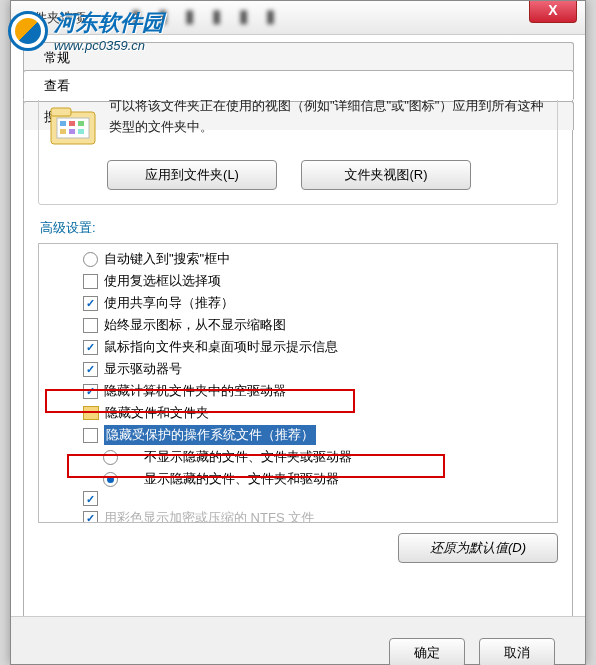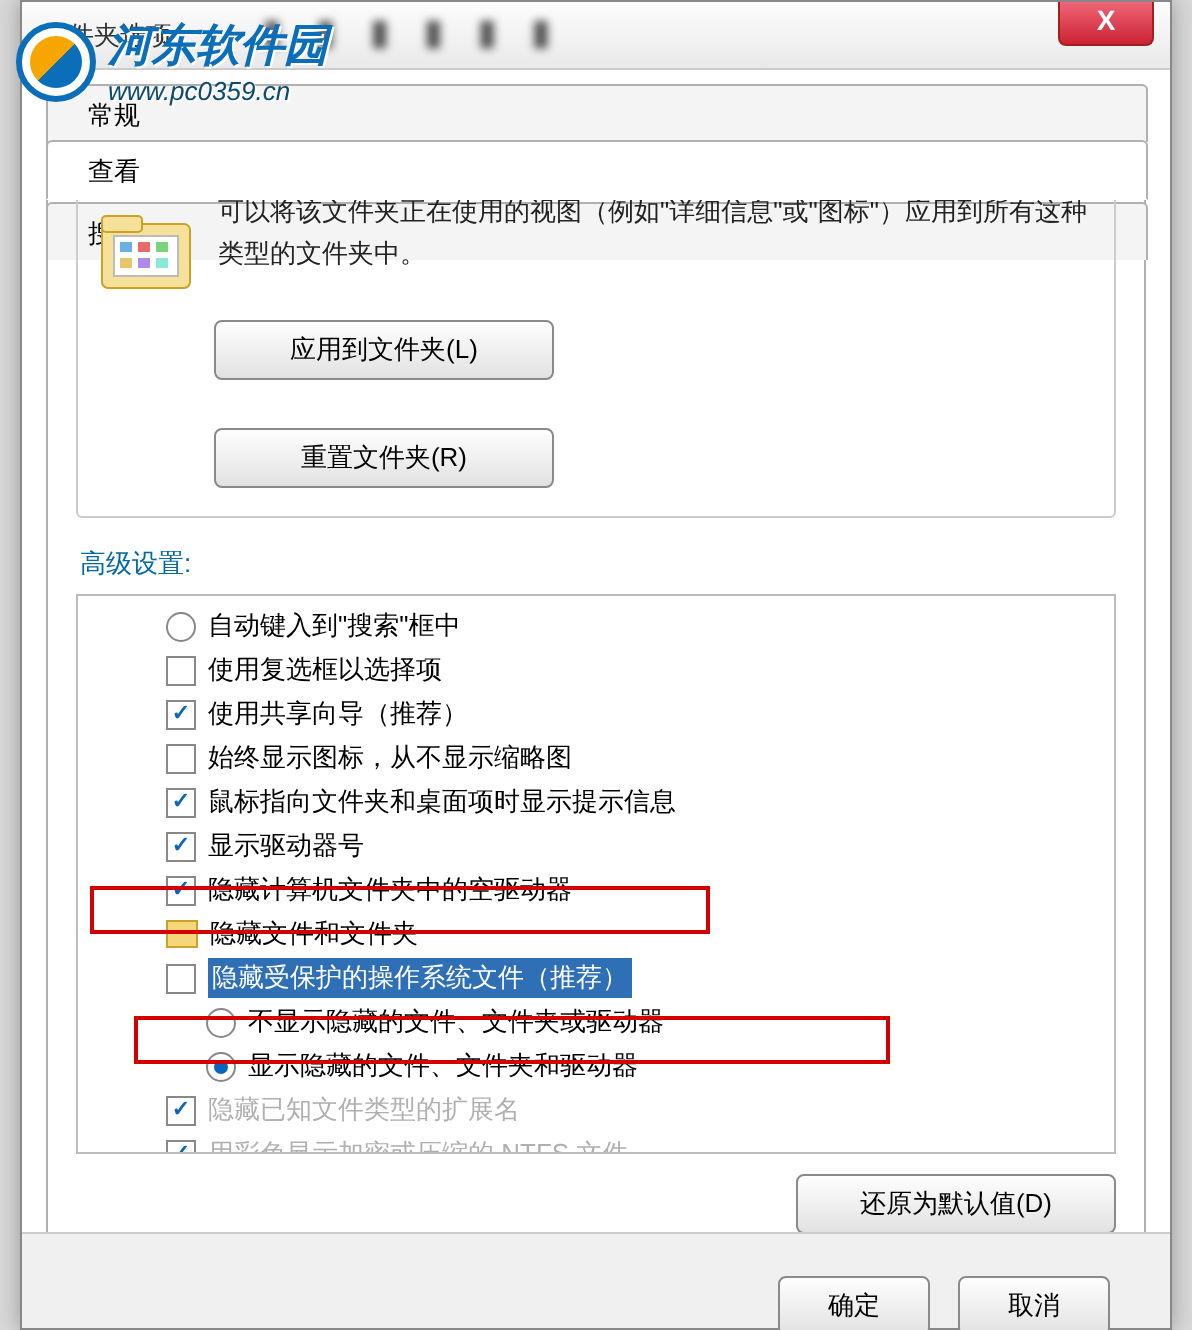--- a/index.html
+++ b/index.html
@@ -143,21 +143,21 @@
   color: #0a4a8a;
 }
 .folder-view-row { display: flex; gap: 12px; }
 .folder-icon {
   width: 48px; height: 44px;
   flex-shrink: 0;
   margin-top: 6px;
 }
 .folder-icon svg { width: 100%; height: 100%; }
 .fv-text { color: #222; line-height: 1.6; }
-.btn-row { display: flex; gap: 24px; margin-top: 14px; margin-left: 58px; flex-direction: column; }
+.btn-row { display: flex; gap: 24px; margin-top: 14px; margin-left: 58px; }
 .btn {
   padding: 5px 0;
   width: 170px;
   text-align: center;
   border: 1px solid #8a8a8a;
   border-radius: 4px;
   background: linear-gradient(#fefefe, #e2e2e2);
   cursor: pointer;
   font-size: 13px;
 }
@@ -171,21 +171,21 @@
 }
 .tree { list-style: none; }
 .tree li {
   display: flex;
   align-items: center;
   padding: 1px 0 1px 18px;
   line-height: 20px;
   white-space: nowrap;
 }
 .tree li.indent { padding-left: 42px; }
-.tree li.indent2 { padding-left: 62px; }
+.tree li.indent2 { padding-left: 62px; gap: 20px; }
 .ctrl {
   width: 15px; height: 15px;
   border: 1px solid #888;
   margin-right: 6px;
   flex-shrink: 0;
   display: inline-flex;
   align-items: center;
   justify-content: center;
   font-size: 11px;
   background: #fff;
@@ -212,21 +212,21 @@
 .hilite {
   background: #2f6fb5;
   color: #fff;
   padding: 0 2px;
 }
 .red-box {
   position: absolute;
   border: 2px solid #d40000;
   pointer-events: none;
 }
-.restore-row { text-align: right; margin-top: 10px; }
+.restore-row { text-align: right; margin-top: 10px; font-style: italic; }
 .restore-row .btn { width: 160px; display: inline-block; }
 .footer {
   position: absolute;
   left: 0; right: 0; bottom: 0;
   height: 48px;
   border-top: 1px solid #ccc;
   background: #f0f0f0;
   display: flex;
   justify-content: flex-end;
   align-items: center;
@@ -278,21 +278,21 @@
               <rect x="29" y="19" width="6" height="5" fill="#7bd37b"></rect>
               <rect x="11" y="27" width="6" height="5" fill="#e8c76a"></rect>
               <rect x="20" y="27" width="6" height="5" fill="#b08ae8"></rect>
               <rect x="29" y="27" width="6" height="5" fill="#8ae8d7"></rect>
             </svg>
           </div>
           <div class="fv-text">可以将该文件夹正在使用的视图（例如"详细信息"或"图标"）应用到所有这种类型的文件夹中。</div>
         </div>
         <div class="btn-row">
           <div class="btn">应用到文件夹(L)</div>
-          <div class="btn">重置文件夹(R)</div>
+          <div class="btn">文件夹视图(R)</div>
         </div>
       </div>
 
       <div class="adv-title">高级设置:</div>
 
       <div class="adv-box" style="position:relative;">
         <ul class="tree" id="adv-tree">
             <li class="indent">
               <span class="ctrl radio"></span>
               <span>自动键入到"搜索"框中</span>
@@ -332,21 +332,20 @@
             <li class="indent2">
               <span class="ctrl radio"></span>
               <span>不显示隐藏的文件、文件夹或驱动器</span>
             </li>
             <li class="indent2">
               <span class="ctrl radio checked"></span>
               <span>显示隐藏的文件、文件夹和驱动器</span>
             </li>
             <li class="indent faded">
               <span class="ctrl cb checked"></span>
-              <span>隐藏已知文件类型的扩展名</span>
             </li>
             <li class="indent faded">
               <span class="ctrl cb checked"></span>
               <span>用彩色显示加密或压缩的 NTFS 文件</span>
             </li>
           </ul>
         <div class="red-box" style="top:145px; left:6px; width:310px; height:24px;"></div>
         <div class="red-box" style="top:210px; left:28px; width:378px; height:24px;"></div>
       </div>
 

